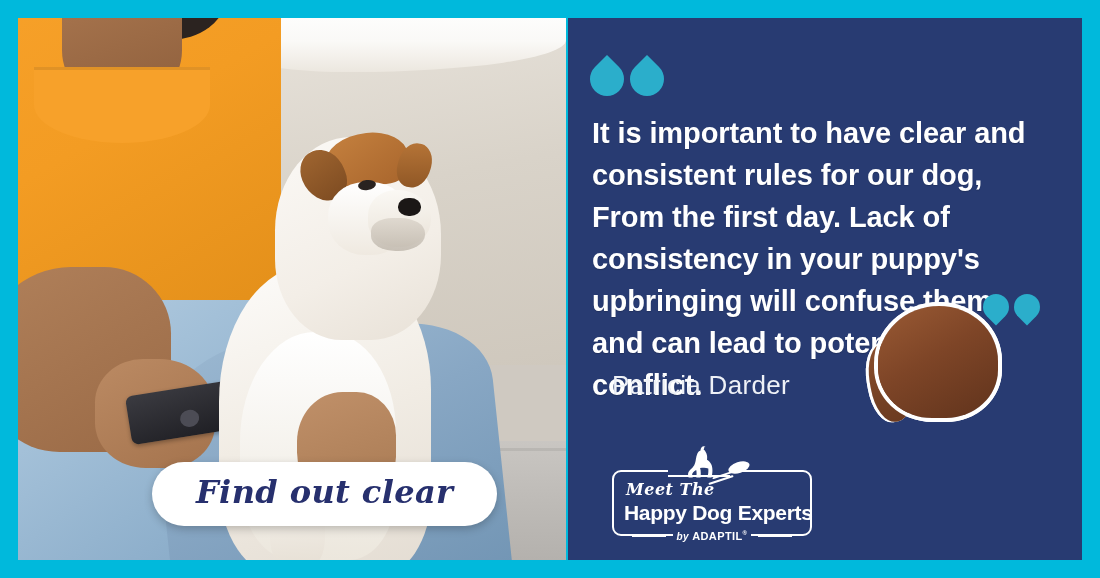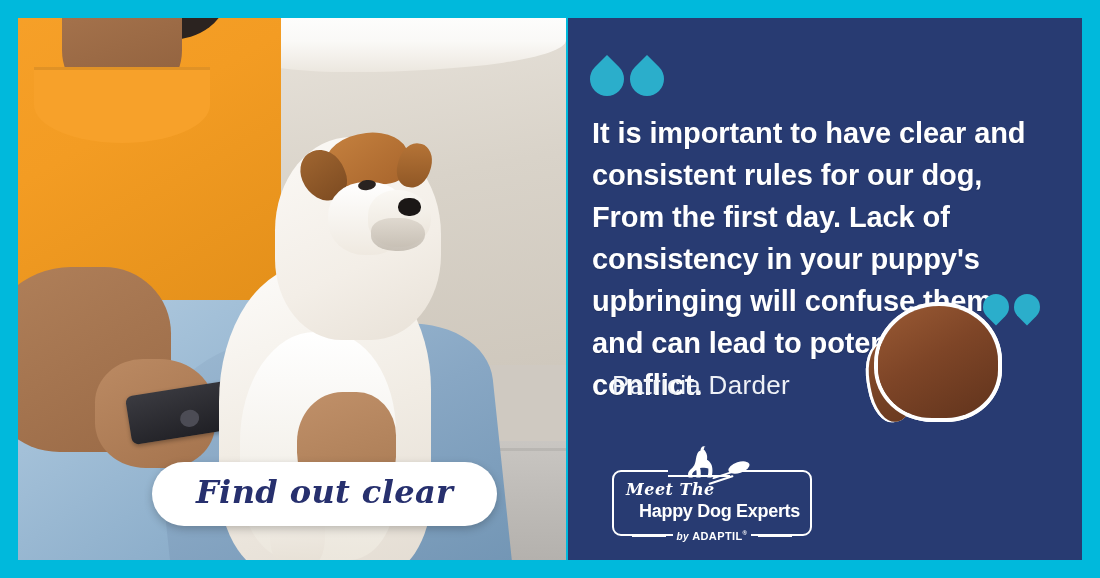--- a/index.html
+++ b/index.html
@@ -186,21 +186,21 @@
   .meet-the{
     position:absolute;left:14px;top:24px;
     color:#ffffff;
     font-family:"DejaVu Serif", serif;
     font-style:italic;font-size:16px;font-weight:600;letter-spacing:.5px;
   }
   .happy{
     position:absolute;left:12px;top:45px;width:176px;text-align:right;
     color:#ffffff;
     font-family:"Liberation Sans", sans-serif;
-    font-size:18px;font-weight:bold;letter-spacing:-0.3px;white-space:nowrap;
+    font-size:21px;font-weight:bold;letter-spacing:-0.3px;white-space:nowrap;
   }
   .byline-wrap{
     position:absolute;left:0;top:72px;width:200px;height:16px;
     display:flex;align-items:center;justify-content:center;gap:7px;
   }
   .byline-rule{height:1.5px;width:34px;background:#ffffff;}
   .byline{
     color:#ffffff;background:#283B72;padding:0 4px;
     font-family:"Liberation Sans", sans-serif;
     font-size:11px;font-weight:bold;letter-spacing:.4px;white-space:nowrap;

